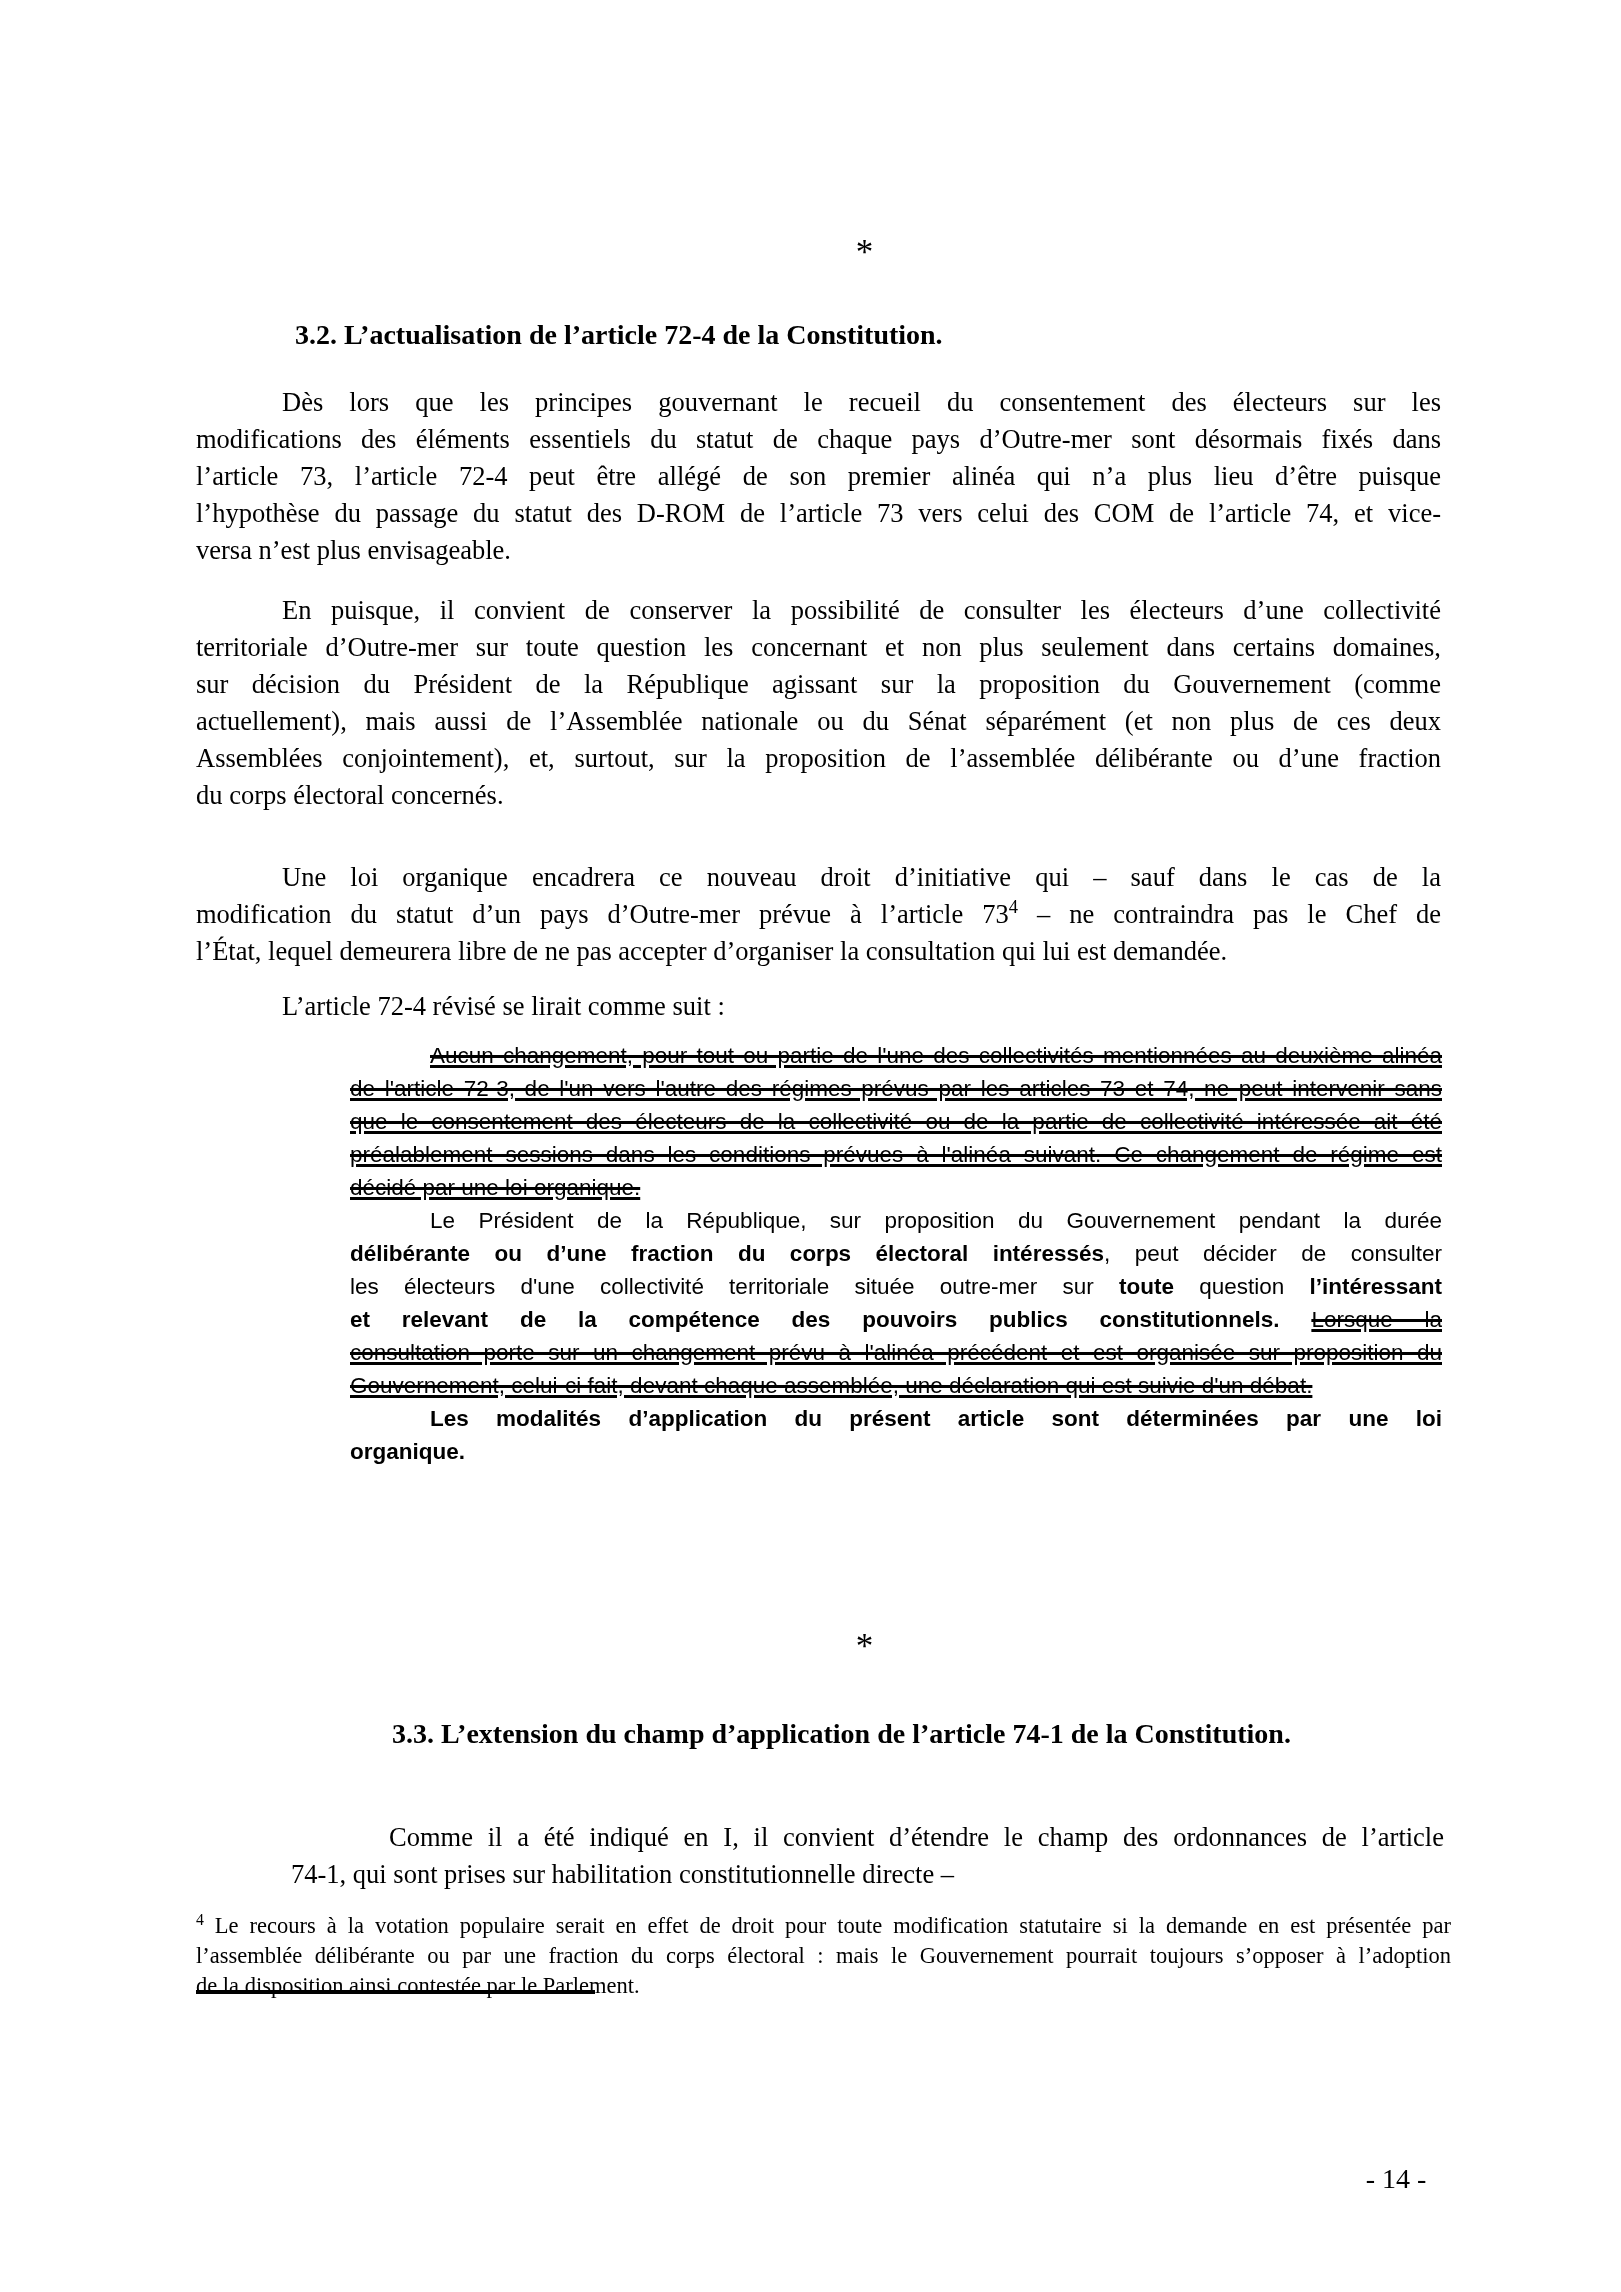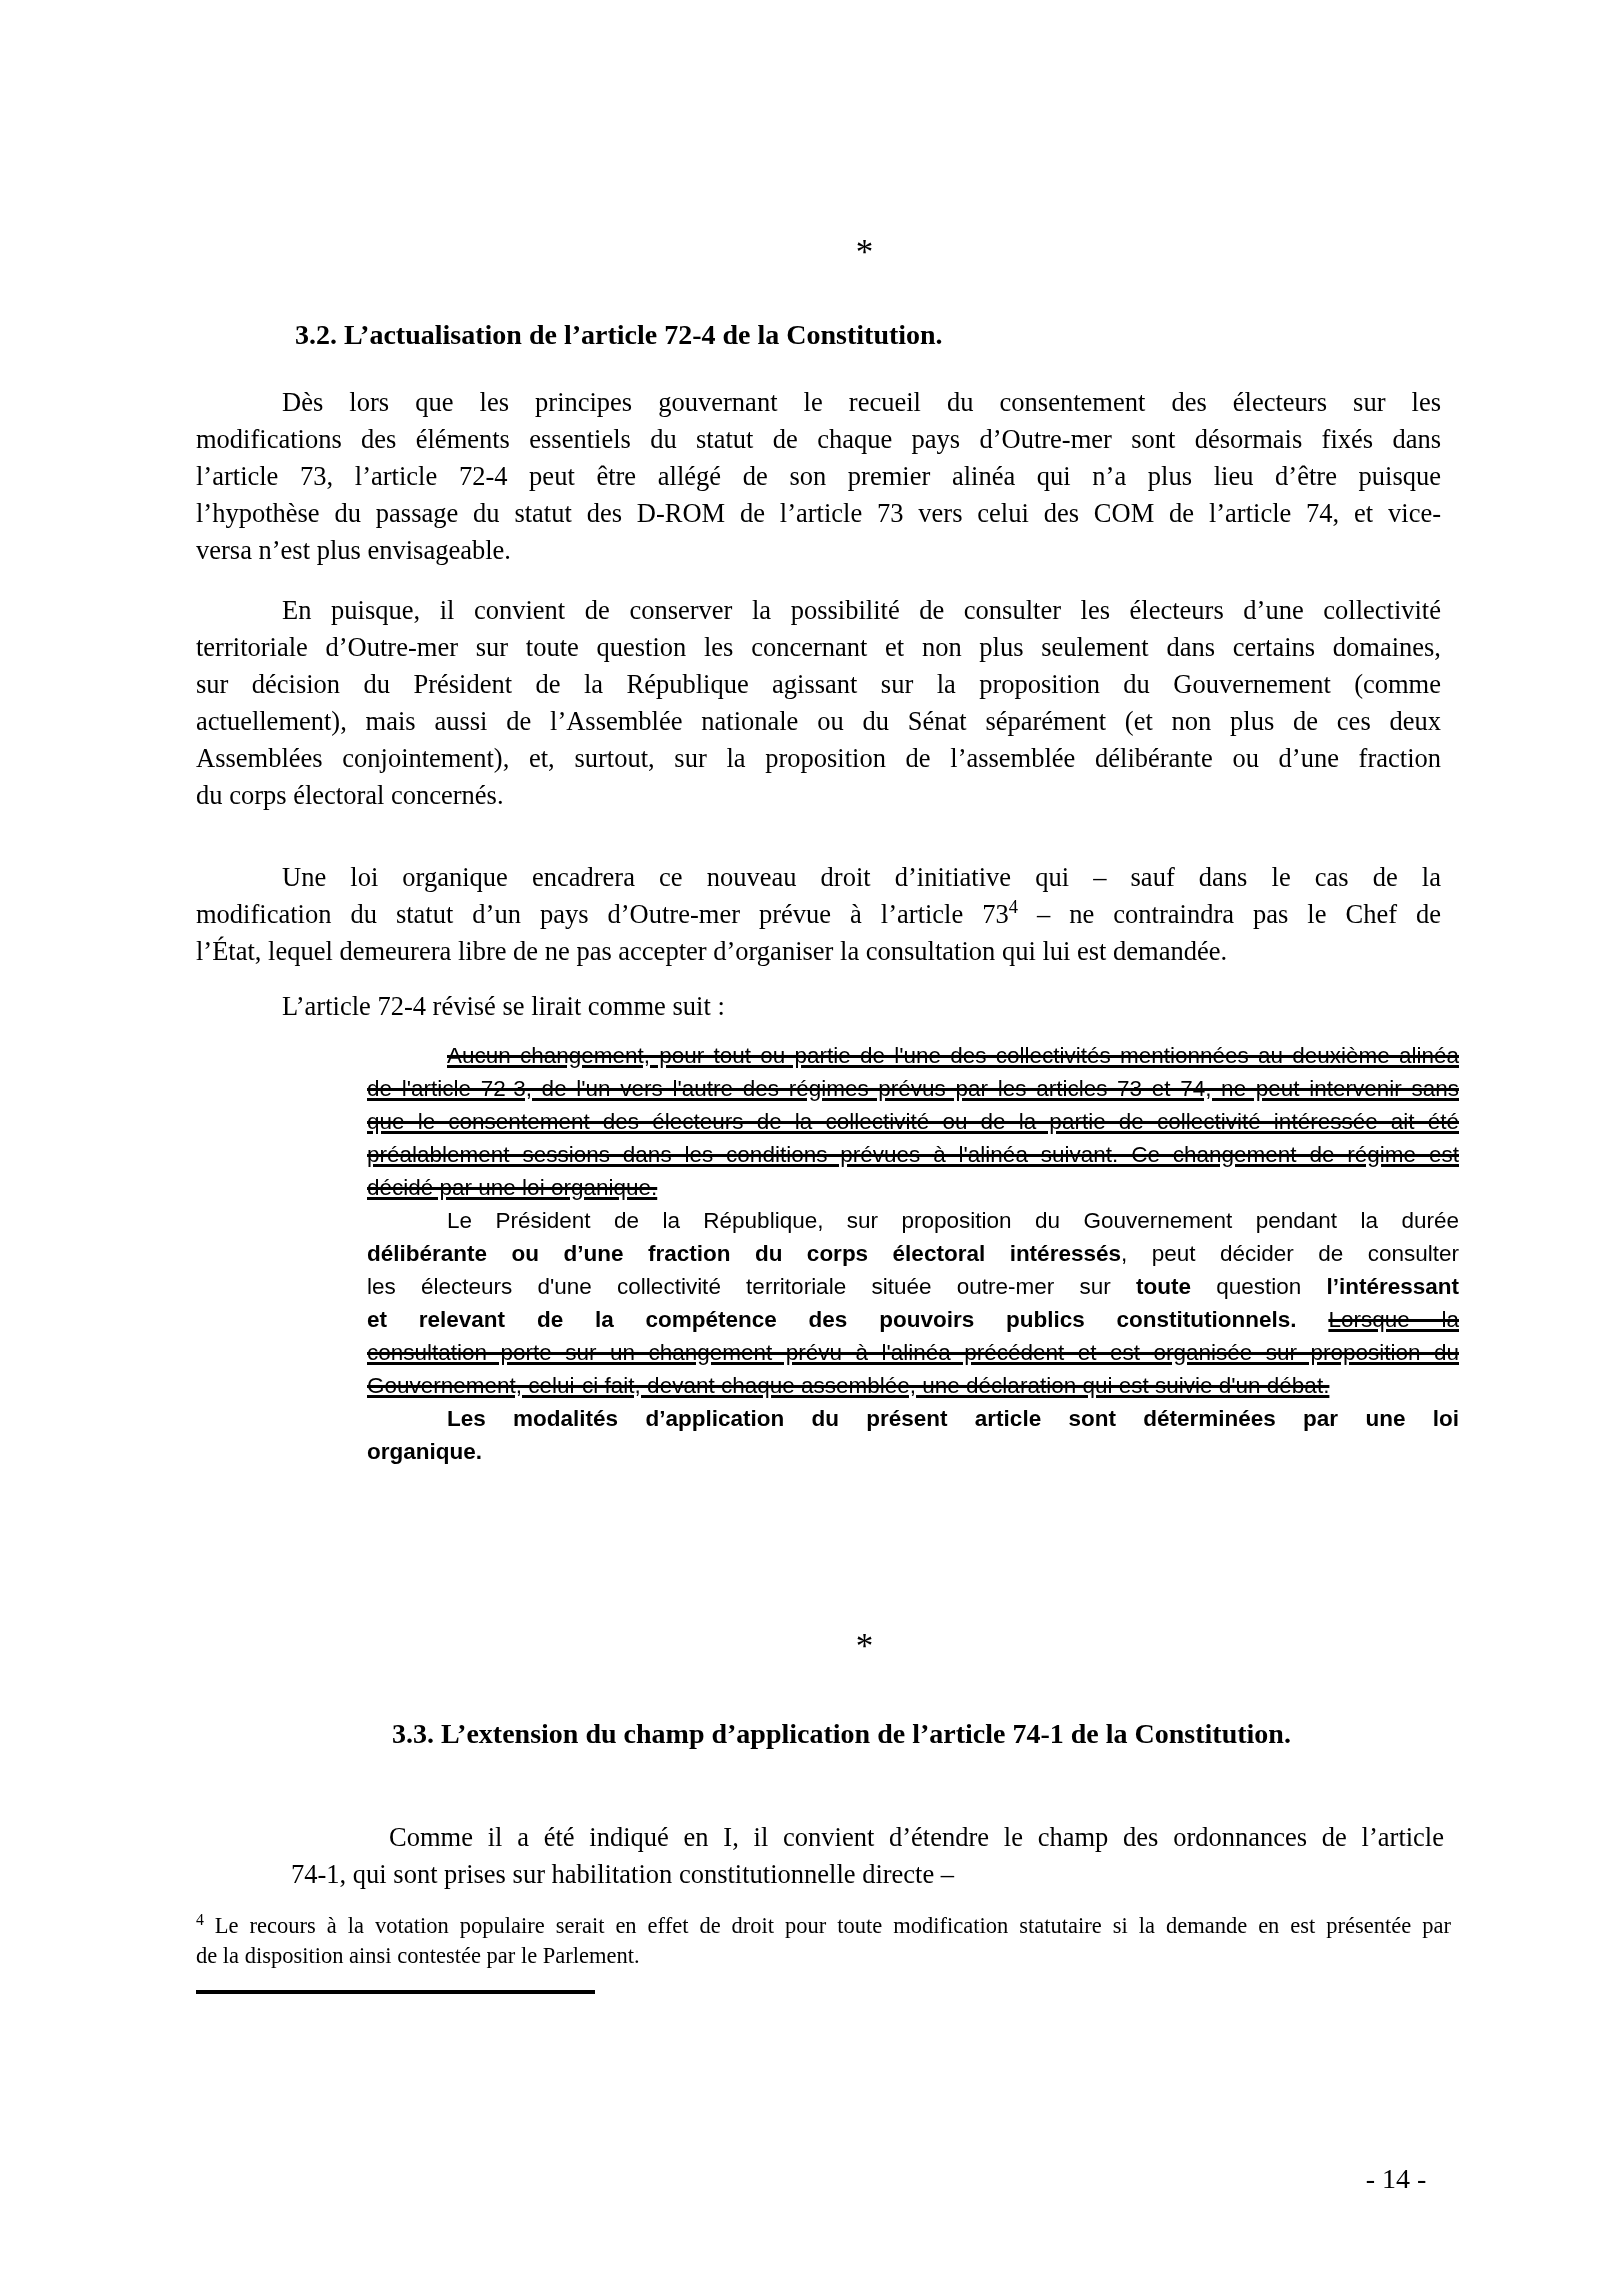--- a/index.html
+++ b/index.html
@@ -45,21 +45,20 @@
   .p3{top:859px;}
   .leadin{top:988px;}
   .quote{
     position:absolute;
     left:350px;
     top:1039px;
     width:1092px;
     font-family:"Liberation Sans", sans-serif;
     font-size:22.5px;
     line-height:33px;
-    margin-left:17px;
   }
   .final-para{
     position:absolute;
     left:291px;
     top:1819px;
     width:1153px;
     font-size:26.5px;
     line-height:37px;
   }
   .fnrule{
@@ -173,19 +172,20 @@
 
   <div class="final-para">
       <div class="line first"><span class="seg-n">Comme il a été indiqué en I, il convient d’étendre le champ des ordonnances de l’article</span></div>
       <div class="line last"><span class="seg-n">74-1, qui sont prises sur habilitation constitutionnelle directe –</span></div>
     </div>
 
   <div class="fnrule"></div>
 
   <div class="footnote">
       <div class="line first"><sup>4</sup><span class="seg-n"> Le recours à la votation populaire serait en effet de droit pour toute modification statutaire si la demande en est présentée par</span></div>
+      <div class="line"><span class="seg-n">l’assemblée délibérante ou par une fraction du corps électoral : mais le Gouvernement pourrait toujours s’opposer à l’adoption</span></div>
       <div class="line last"><span class="seg-n">de la disposition ainsi contestée par le Parlement.</span></div>
     </div>
 
   <div class="pagenum">- 14 -</div>
 
 </div>
 
 
 </body></html>

